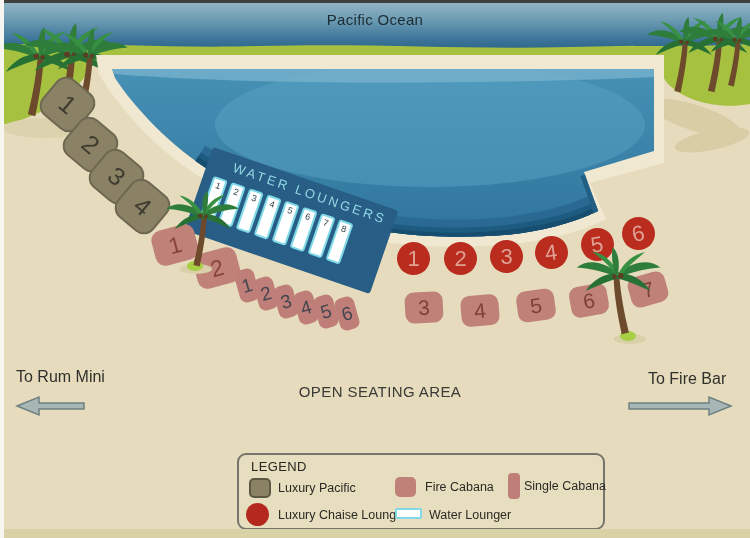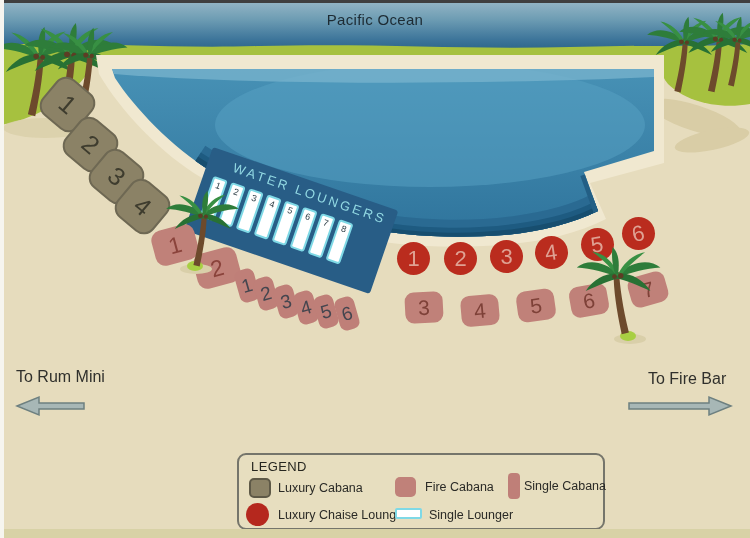--- a/index.html
+++ b/index.html
@@ -255,32 +255,33 @@
   <div class="dir-label" style="left:16px;top:368px">To Rum Mini</div>
   <svg class="arrow-svg" style="left:14px;top:393px" width="74" height="26">
     <polygon points="3,13 25,4 25,10 70,10 70,16 25,16 25,22" fill="#a7b7b6" stroke="#6e8080" stroke-width="1.5"></polygon>
   </svg>
   <div class="dir-label" style="left:648px;top:370px">To Fire Bar</div>
   <svg class="arrow-svg" style="left:626px;top:393px" width="108" height="26">
     <polygon points="105,13 83,4 83,10 3,10 3,16 83,16 83,22" fill="#a7b7b6" stroke="#6e8080" stroke-width="1.5"></polygon>
   </svg>
 
   <div class="notice">
+    <div>OPEN SEATING AREA</div>
   </div>
 
   <div class="legend">
     <div class="legend-title">LEGEND</div>
     <div class="sw sw-luxury"></div>
-    <div class="lg-label" style="left:39px;top:26px">Luxury Cabana</div>
+    <div class="lg-label" style="left:39px;top:26px">Luxury Pacific</div>
     <div class="sw sw-mini"></div>
     <div class="lg-label" style="left:186px;top:25px">Fire Cabana</div>
     <div class="sw sw-single"></div>
     <div class="lg-label" style="left:285px;top:24px">Single Cabana</div>
     <div class="sw sw-circle"></div>
     <div class="lg-label" style="left:39px;top:53px">Luxury Chaise Lounge</div>
     <div class="sw sw-lounger"></div>
-    <div class="lg-label" style="left:190px;top:53px">Single Lounger</div>
+    <div class="lg-label" style="left:190px;top:53px">Water Lounger</div>
   </div>
 
   <div class="top-line"></div>
   <div class="left-edge"></div>
   <div class="bottom-strip"></div>
 </div>
 
 </body></html>

